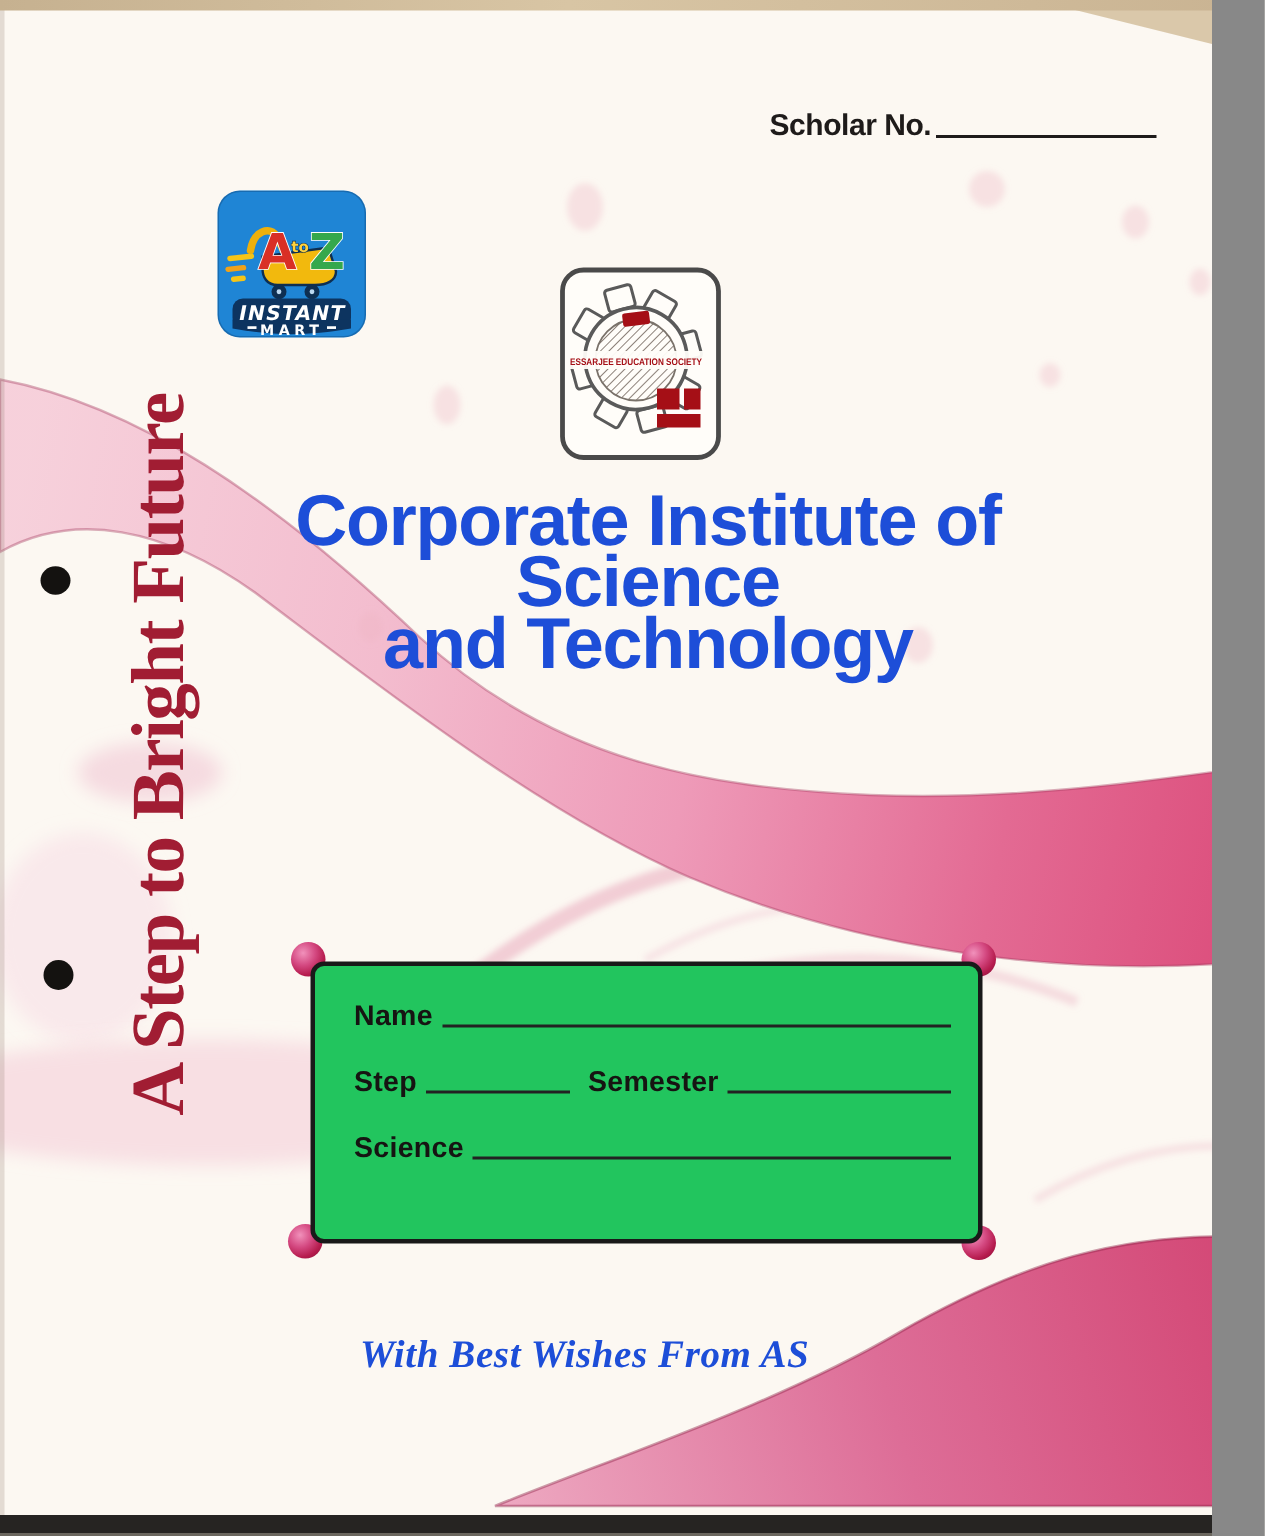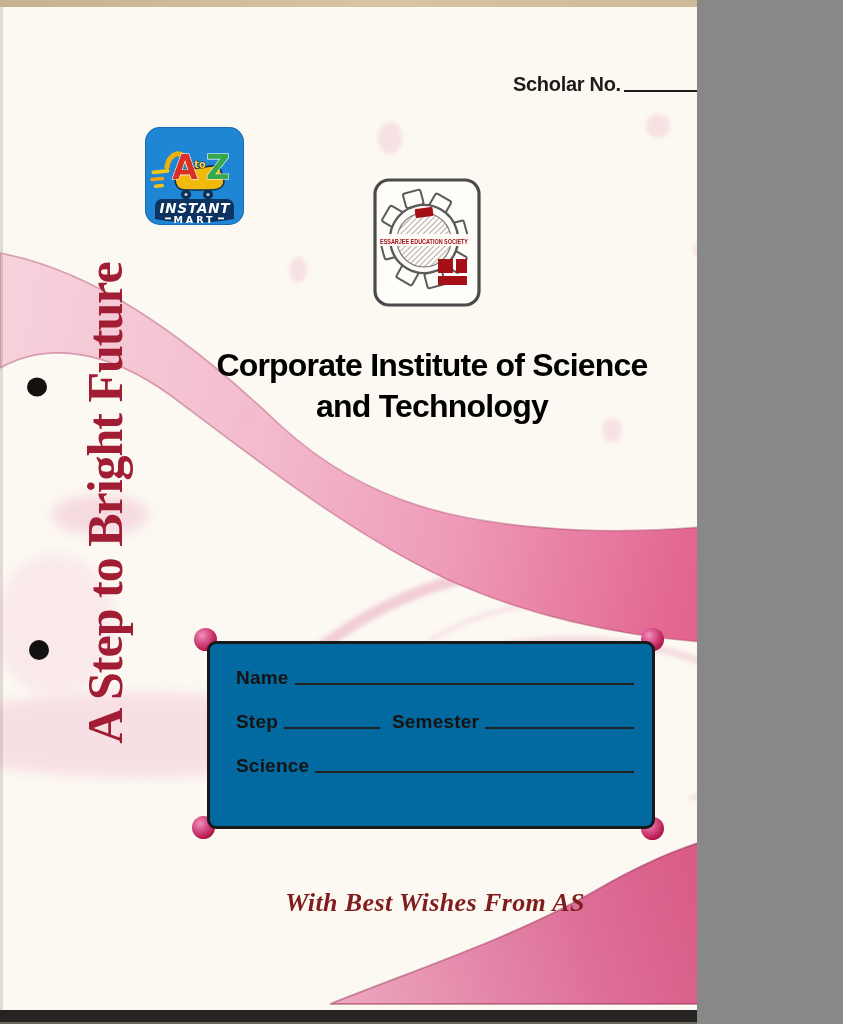--- a/index.html
+++ b/index.html
@@ -1,59 +1,59 @@
 <!DOCTYPE html>
 <html><head>
 <meta charset="utf-8">
 <style>
   html,body{margin:0;padding:0;background:#888;}
-  .page{position:relative;width:697px;height:1024px;background:#fcf8f2;overflow:hidden;
+  .page{position:relative;width:808px;height:1024px;background:#fcf8f2;overflow:hidden;
         font-family:"Liberation Sans",sans-serif;}
   .bg-art{position:absolute;inset:0;}
 
   
   .scan-top{position:absolute;top:0;left:0;width:843px;height:7px;
             background:linear-gradient(90deg,#c6b190,#d8c5a4 45%,#c9b392);}
   
   .id-fields{position:absolute;top:70px;left:513px;width:258px;color:#1e1b1a;}
   .id-row{display:flex;align-items:flex-end;font-weight:bold;font-size:20px;letter-spacing:-0.3px;height:24px;margin-bottom:24px;}
   .id-row .lbl{line-height:1;}
   .id-row .line{flex:1;border-bottom:2.4px solid #1e1b1a;margin:0 0 2px 3px;}
 
   
   .atoz{position:absolute;left:145px;top:127px;width:99px;height:98px;background:#1f85d5;border-radius:15px;
         box-shadow:0 0 0 1px rgba(12,60,110,.35) inset;}
   
   .emblem{position:absolute;left:372px;top:177px;width:110px;height:131px;}
 
   
-  .title{position:absolute;top:327px;left:122px;width:620px;text-align:center;color:#000000;
-         font-weight:bold;font-size:32px;line-height:41px;letter-spacing:-0.8px;margin-top:18px;}
+  .title{position:absolute;top:327px;left:122px;width:620px;text-align:center;color:#1d4ed8;
+         font-weight:bold;font-size:48px;line-height:41px;letter-spacing:-0.8px;}
 
   
   .slogan{position:absolute;left:-198px;top:470px;width:606px;height:66px;transform:rotate(-90deg);
           text-align:center;font-family:"Liberation Serif",serif;font-weight:bold;font-size:50px;
           color:#a11d33;letter-spacing:-1px;white-space:nowrap;line-height:66px;}
 
   
   .pin{position:absolute;width:23px;height:23px;border-radius:50%;
        background:radial-gradient(circle at 35% 32%, #f191bb 0%, #d44981 38%, #b61c4e 68%, #7e0e35 100%);}
-  .form-box{position:absolute;left:207px;top:641px;width:448px;height:188px;background:#0369a1;
+  .form-box{position:absolute;left:207px;top:641px;width:448px;height:188px;background:#22c55e;
             border:3px solid #191919;border-radius:9px;box-sizing:border-box;padding:8px 18px 0 26px;}
   .f-row{display:flex;align-items:flex-end;height:44px;box-sizing:border-box;padding-bottom:9px;
          font-size:19px;font-weight:bold;color:#161412;letter-spacing:0.2px;}
   .f-label{line-height:1;}
   .f-label.sem{margin-left:12px;}
   .f-line{flex:1;border-bottom:2.2px solid #222;margin:0 0 2px 6px;}
   .f-line.short{flex:0 0 96px;}
 
   
-  .wishes{position:absolute;top:888px;left:240px;width:390px;text-align:center;
+  .wishes{position:absolute;top:888px;left:240px;width:390px;
           font-family:"Liberation Serif",serif;font-style:italic;font-weight:bold;
-          font-size:26px;color:#7f1d1d;letter-spacing:0.4px;}
+          font-size:26px;color:#1d4ed8;letter-spacing:0.4px;}
 </style>
 </head>
 <body>
 
 <div class="page">
 
   <svg class="bg-art" width="843" height="1024" viewBox="0 0 843 1024">
     <defs>
       <linearGradient id="ribbonGrad" gradientUnits="userSpaceOnUse" x1="0" y1="400" x2="843" y2="560">
         <stop offset="0" stop-color="#f6cdd9" stop-opacity="0.92"></stop>

